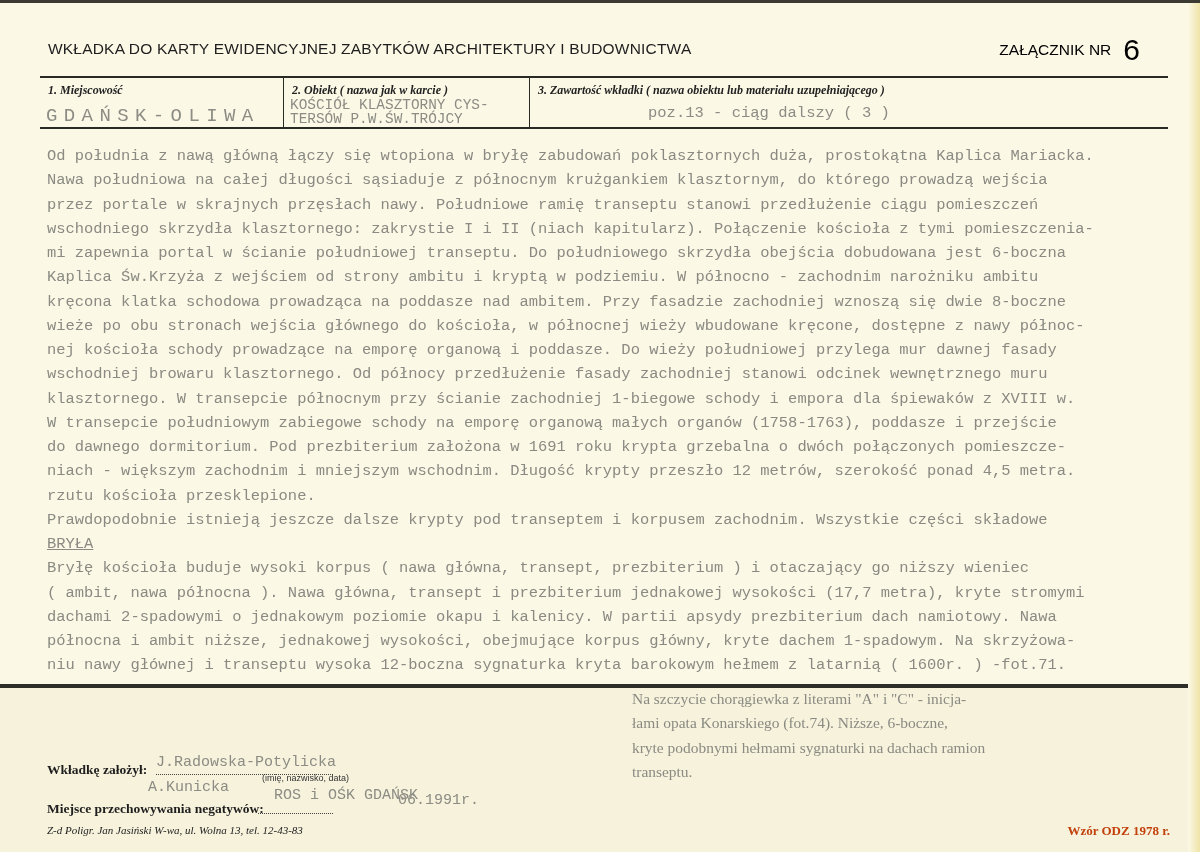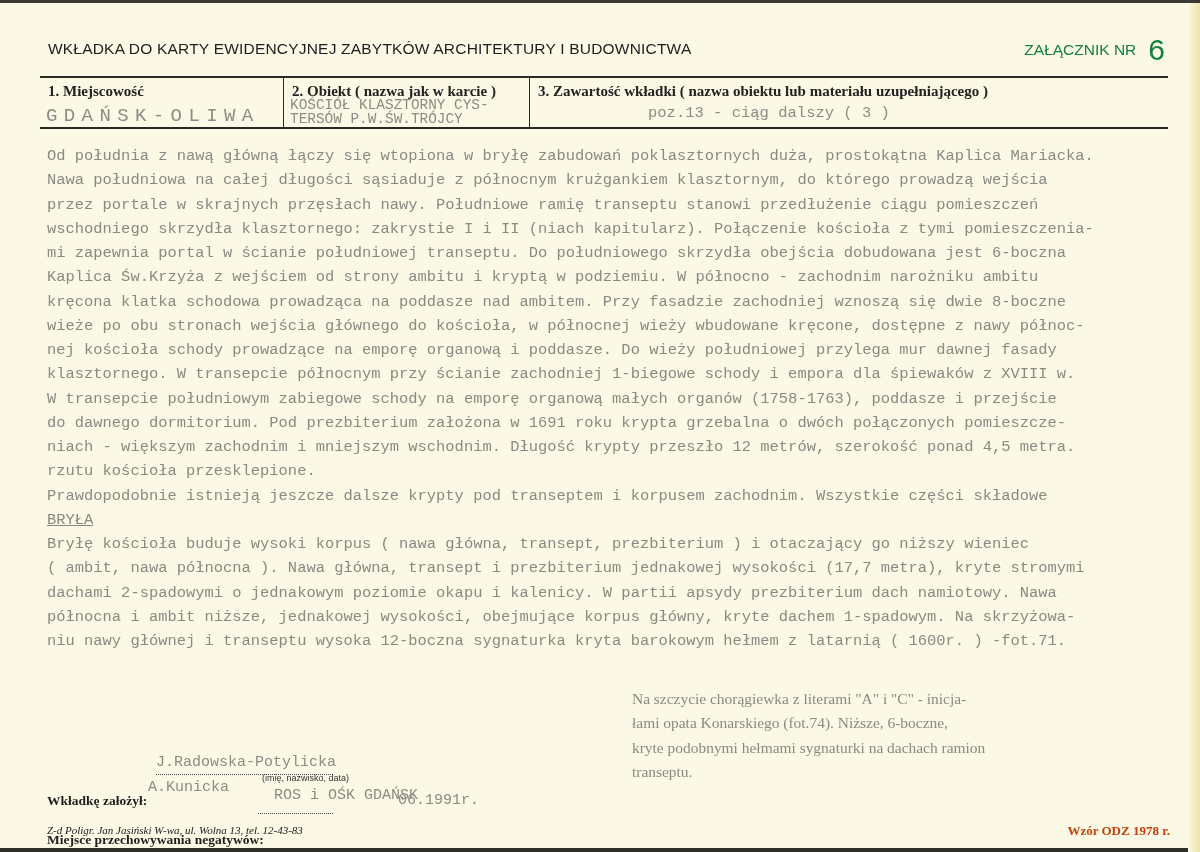--- a/index.html
+++ b/index.html
@@ -2,53 +2,54 @@
 <html><head>
 <meta charset="utf-8">
 <style>
   html, body { margin: 0; padding: 0; }
   body {
     width: 1200px; height: 852px; overflow: hidden;
     background: #f6f2dc;
     position: relative;
   }
   .page {
-    position: absolute; left: 0; top: 0; width: 1200px; height: 852px;
+    position: absolute; left: 0; top: 0; width: 1200px; height: 688px;
     background: #fbf8e6;
     border-top: 3px solid #3a3a32;
     border-bottom: 4px solid #2e2e28;
     box-sizing: border-box;
   }
   .edge-right {
     position: absolute; right: 0; top: 0; width: 12px; height: 852px;
     background: linear-gradient(to right, #fbf8e6, #efe4a8);
   }
   .form-title {
     position: absolute; left: 48px; top: 37px;
     font-family: "Liberation Sans", sans-serif;
     font-size: 15.5px; letter-spacing: 0.2px; color: #1e1e1e;
   }
   .annex {
-    position: absolute; right: 35px; top: 30px;
-    font-family: "Liberation Sans", sans-serif; color: #15803d;
+    position: absolute; right: 60px; top: 30px;
+    font-family: "Liberation Sans", sans-serif; color: #000000;
   }
   .annex .lbl { font-size: 15.5px; vertical-align: middle; }
   .annex .num { font-size: 30px; margin-left: 12px; vertical-align: middle; font-weight: 300; }
 
   .fields {
     position: absolute; left: 40px; top: 73px; width: 1128px; height: 53px;
     border-top: 2px solid #2a2a24; border-bottom: 2px solid #2a2a24;
     display: flex; box-sizing: border-box;
   }
   .cell { position: relative; border-right: 1.5px solid #2a2a24; box-sizing: border-box; }
   .cell:last-child { border-right: none; }
   .cell .cap {
     position: absolute; left: 8px; top: 5px;
-    font-family: "Liberation Serif", serif; font-size: 15px; font-weight: bold; color: #222;
+    font-family: "Liberation Serif", serif; font-size: 12px; font-weight: bold; color: #222;
     white-space: nowrap;
+    font-style: italic;
   }
   .typed {
     font-family: "Liberation Mono", monospace; color: #8c8c84;
   }
   .c1 { width: 244px; }
   .c1 .val { position: absolute; left: 6px; top: 27px; font-size: 19px; letter-spacing: 6.4px; white-space: nowrap; }
   .c2 { width: 246px; }
   .c2 .val { position: absolute; left: 6px; top: 20px; font-size: 14.4px; line-height: 14px; white-space: nowrap; }
   .c3 { flex: 1; }
   .c3 .val { position: absolute; left: 118px; top: 26px; font-size: 15.5px; white-space: nowrap; }
@@ -63,21 +64,21 @@
 
   .continued {
     position: absolute; left: 632px; top: 684px;
     font-family: Liberation Serif, serif; font-size: 15.45px; line-height: 24.25px;
     color: #8a8a82;
   }
   .continued .line { white-space: pre; height: 24.25px; }
 
   .footer-lbl {
     position: absolute; font-family: "Liberation Serif", serif; font-weight: bold;
-    font-size: 13.5px; color: #1e1e1e; white-space: nowrap; margin-top: 31px;
+    font-size: 13.5px; color: #1e1e1e; white-space: nowrap;
   }
   .dots {
     position: absolute; border-bottom: 1.5px dotted #444; height: 0;
   }
   .typed-sm {
     position: absolute; font-family: "Liberation Mono", monospace; font-size: 15px; color: #8c8c84; white-space: nowrap;
   }
   .hint {
     position: absolute; font-family: "Liberation Sans", sans-serif; font-size: 9px; color: #333; white-space: nowrap;
   }
@@ -122,20 +123,21 @@
   <div class="body-text">
     <div class="line">Od południa z nawą główną łączy się wtopiona w bryłę zabudowań poklasztornych duża, prostokątna Kaplica Mariacka.</div>
     <div class="line">Nawa południowa na całej długości sąsiaduje z północnym krużgankiem klasztornym, do którego prowadzą wejścia</div>
     <div class="line">przez portale w skrajnych przęsłach nawy. Południowe ramię transeptu stanowi przedłużenie ciągu pomieszczeń</div>
     <div class="line">wschodniego skrzydła klasztornego: zakrystie I i II (niach kapitularz). Połączenie kościoła z tymi pomieszczenia-</div>
     <div class="line">mi zapewnia portal w ścianie południowej transeptu. Do południowego skrzydła obejścia dobudowana jest 6-boczna</div>
     <div class="line">Kaplica Św.Krzyża z wejściem od strony ambitu i kryptą w podziemiu. W północno - zachodnim narożniku ambitu</div>
     <div class="line">kręcona klatka schodowa prowadząca na poddasze nad ambitem. Przy fasadzie zachodniej wznoszą się dwie 8-boczne</div>
     <div class="line">wieże po obu stronach wejścia głównego do kościoła, w północnej wieży wbudowane kręcone, dostępne z nawy północ-</div>
     <div class="line">nej kościoła schody prowadzące na emporę organową i poddasze. Do wieży południowej przylega mur dawnej fasady</div>
+    <div class="line">wschodniej browaru klasztornego. Od północy przedłużenie fasady zachodniej stanowi odcinek wewnętrznego muru</div>
     <div class="line">klasztornego. W transepcie północnym przy ścianie zachodniej 1-biegowe schody i empora dla śpiewaków z XVIII w.</div>
     <div class="line">W transepcie południowym zabiegowe schody na emporę organową małych organów (1758-1763), poddasze i przejście</div>
     <div class="line">do dawnego dormitorium. Pod prezbiterium założona w 1691 roku krypta grzebalna o dwóch połączonych pomieszcze-</div>
     <div class="line">niach - większym zachodnim i mniejszym wschodnim. Długość krypty przeszło 12 metrów, szerokość ponad 4,5 metra.</div>
     <div class="line">rzutu kościoła przesklepione.</div>
     <div class="line">Prawdopodobnie istnieją jeszcze dalsze krypty pod transeptem i korpusem zachodnim. Wszystkie części składowe</div>
     <div class="line heading">BRYŁA</div>
     <div class="line">Bryłę kościoła buduje wysoki korpus ( nawa główna, transept, prezbiterium ) i otaczający go niższy wieniec</div>
     <div class="line">( ambit, nawa północna ). Nawa główna, transept i prezbiterium jednakowej wysokości (17,7 metra), kryte stromymi</div>
     <div class="line">dachami 2-spadowymi o jednakowym poziomie okapu i kalenicy. W partii apsydy prezbiterium dach namiotowy. Nawa</div>

